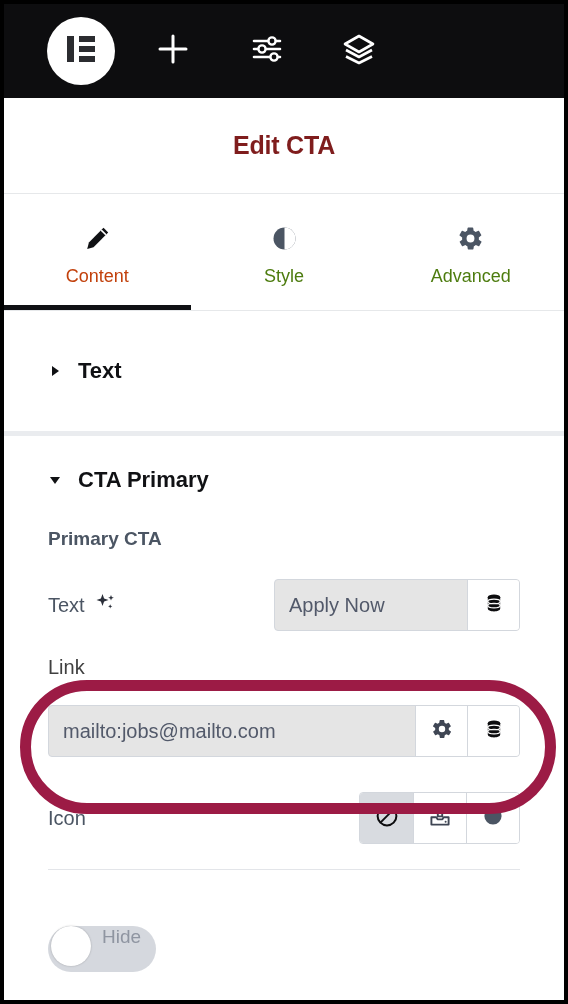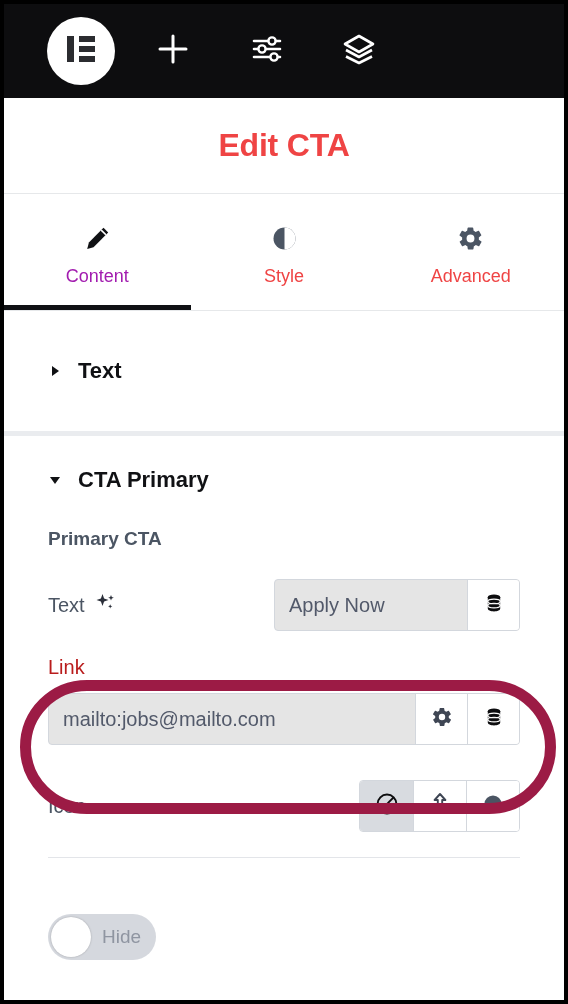--- a/index.html
+++ b/index.html
@@ -46,23 +46,23 @@
   .tb-gap-3 { margin-left: 28px; }
 
   
   .panel-header {
     height: 96px;
     display: flex; align-items: center; justify-content: center;
     border-bottom: 1px solid #e6e8ea;
     background: #ffffff;
   }
   .panel-title {
-    font-size: 32px;
+    font-size: 25px;
     font-weight: bold;
-    color: #ef4444;
+    color: #7f1d1d;
     letter-spacing: -0.2px;
   }
 
   
   .tabs {
     display: flex;
     height: 117px;
     border-bottom: 1px solid #e6e8ea;
     background: #ffffff;
   }
@@ -70,23 +70,23 @@
     flex: 1 1 0;
     display: flex; flex-direction: column;
     align-items: center; justify-content: center;
     gap: 14px;
     cursor: pointer;
     position: relative;
     padding-top: 8px;
   }
   .tab-label {
     font-size: 18px;
-    color: #ef4444;
-  }
-  .tab.active .tab-label { color: #a21caf; }
+    color: #4d7c0f;
+  }
+  .tab.active .tab-label { color: #c2410c; }
   .tab.active::after {
     content: "";
     position: absolute;
     left: 0; right: 0; bottom: 0;
     height: 5px;
     background: #101114;
   }
   .tab-ico { height: 27px; display: flex; align-items: center; }
 
   
@@ -164,22 +164,22 @@
   .text-field { width: 246px; }
   .text-field .txt { width: 194px; }
 
   
   .link-block {
     padding: 0 44px;
     position: relative;
   }
   .link-label {
     font-size: 20px;
-    color: #b91c1c;
-    margin-bottom: 14px;
+    color: #404040;
+    margin-bottom: 26px;
   }
   .link-field { width: 100%; }
   .link-field .txt { flex: 1 1 auto; }
 
   .highlight-ring {
     position: absolute;
     left: 16px;
     top: 676px;
     width: 536px;
     height: 134px;
@@ -211,21 +211,21 @@
     height: 1px;
     background: #e3e5e9;
     margin: 16px 44px 0 44px;
   }
 
   
   .switch {
     width: 108px; height: 46px;
     border-radius: 23px;
     background: #d5d8de;
-    display: flex; align-items: center;
+    display: flex; align-items: flex-start;
     cursor: pointer;
     position: relative;
     margin-top: 28px;
   }
   .switch .knob {
     width: 40px; height: 40px;
     border-radius: 50%;
     background: #ffffff;
     margin-left: 3px;
     box-shadow: 0 0 2px rgba(0,0,0,.25);

